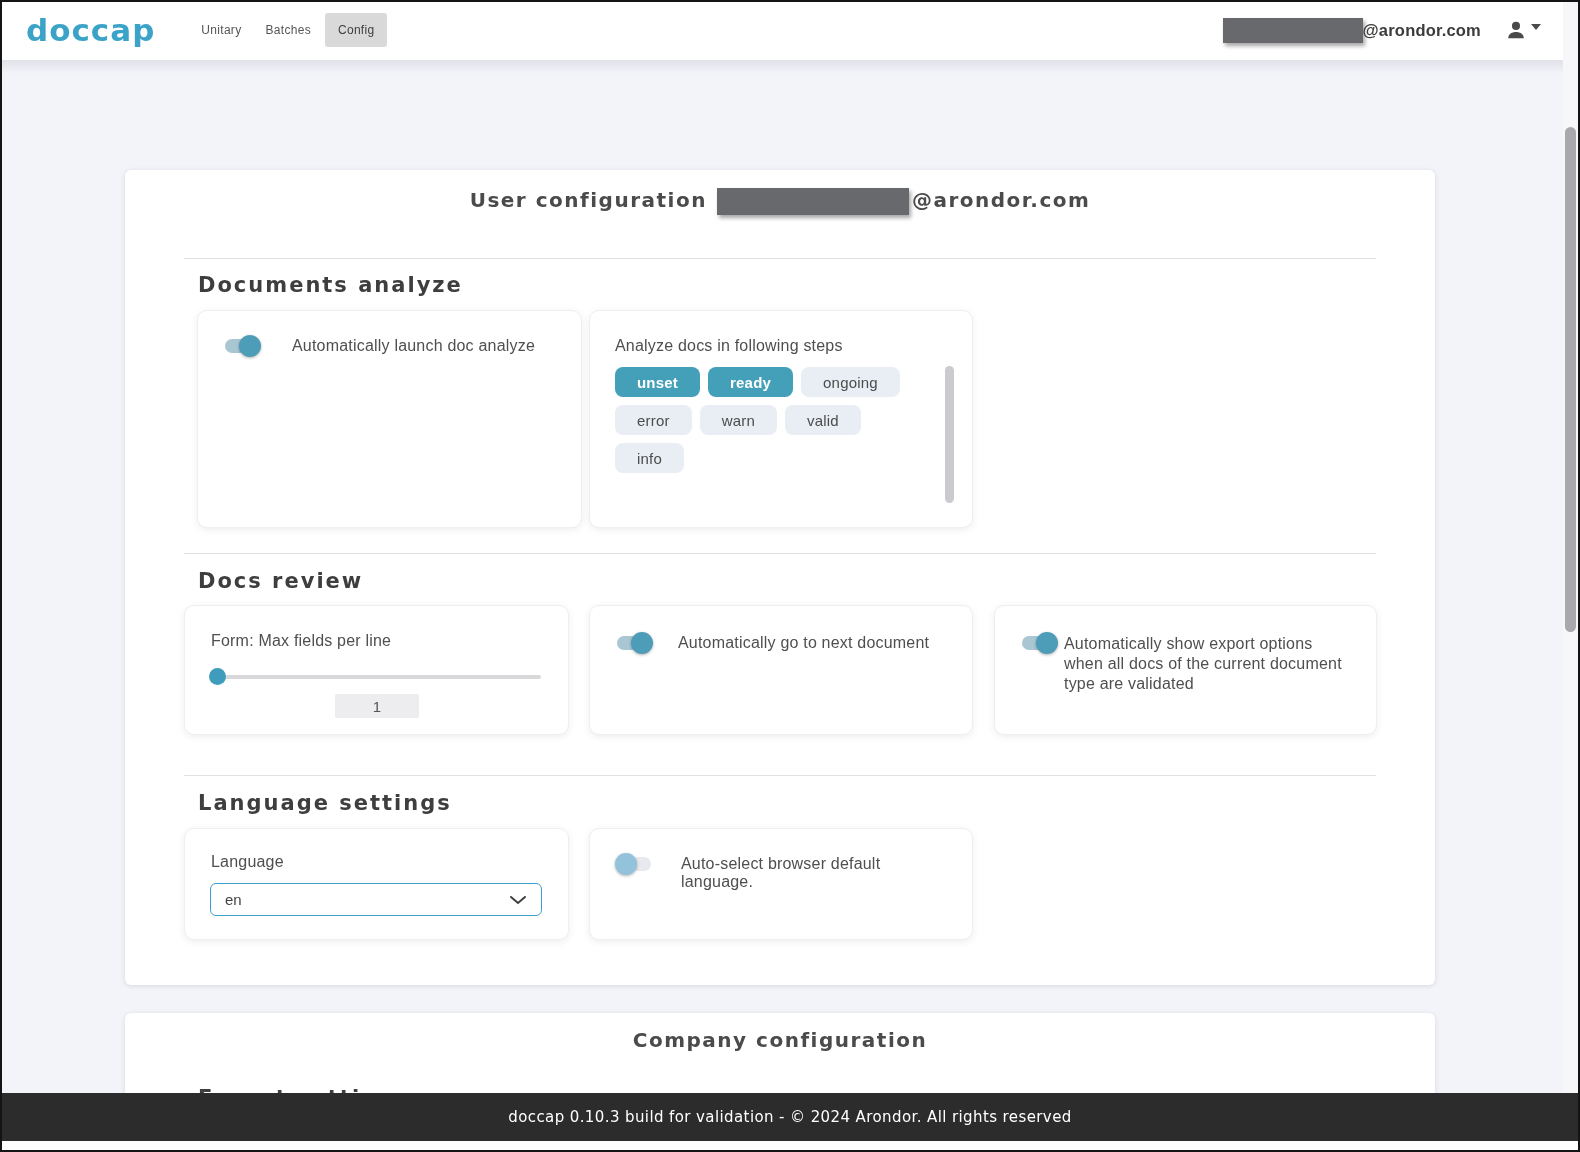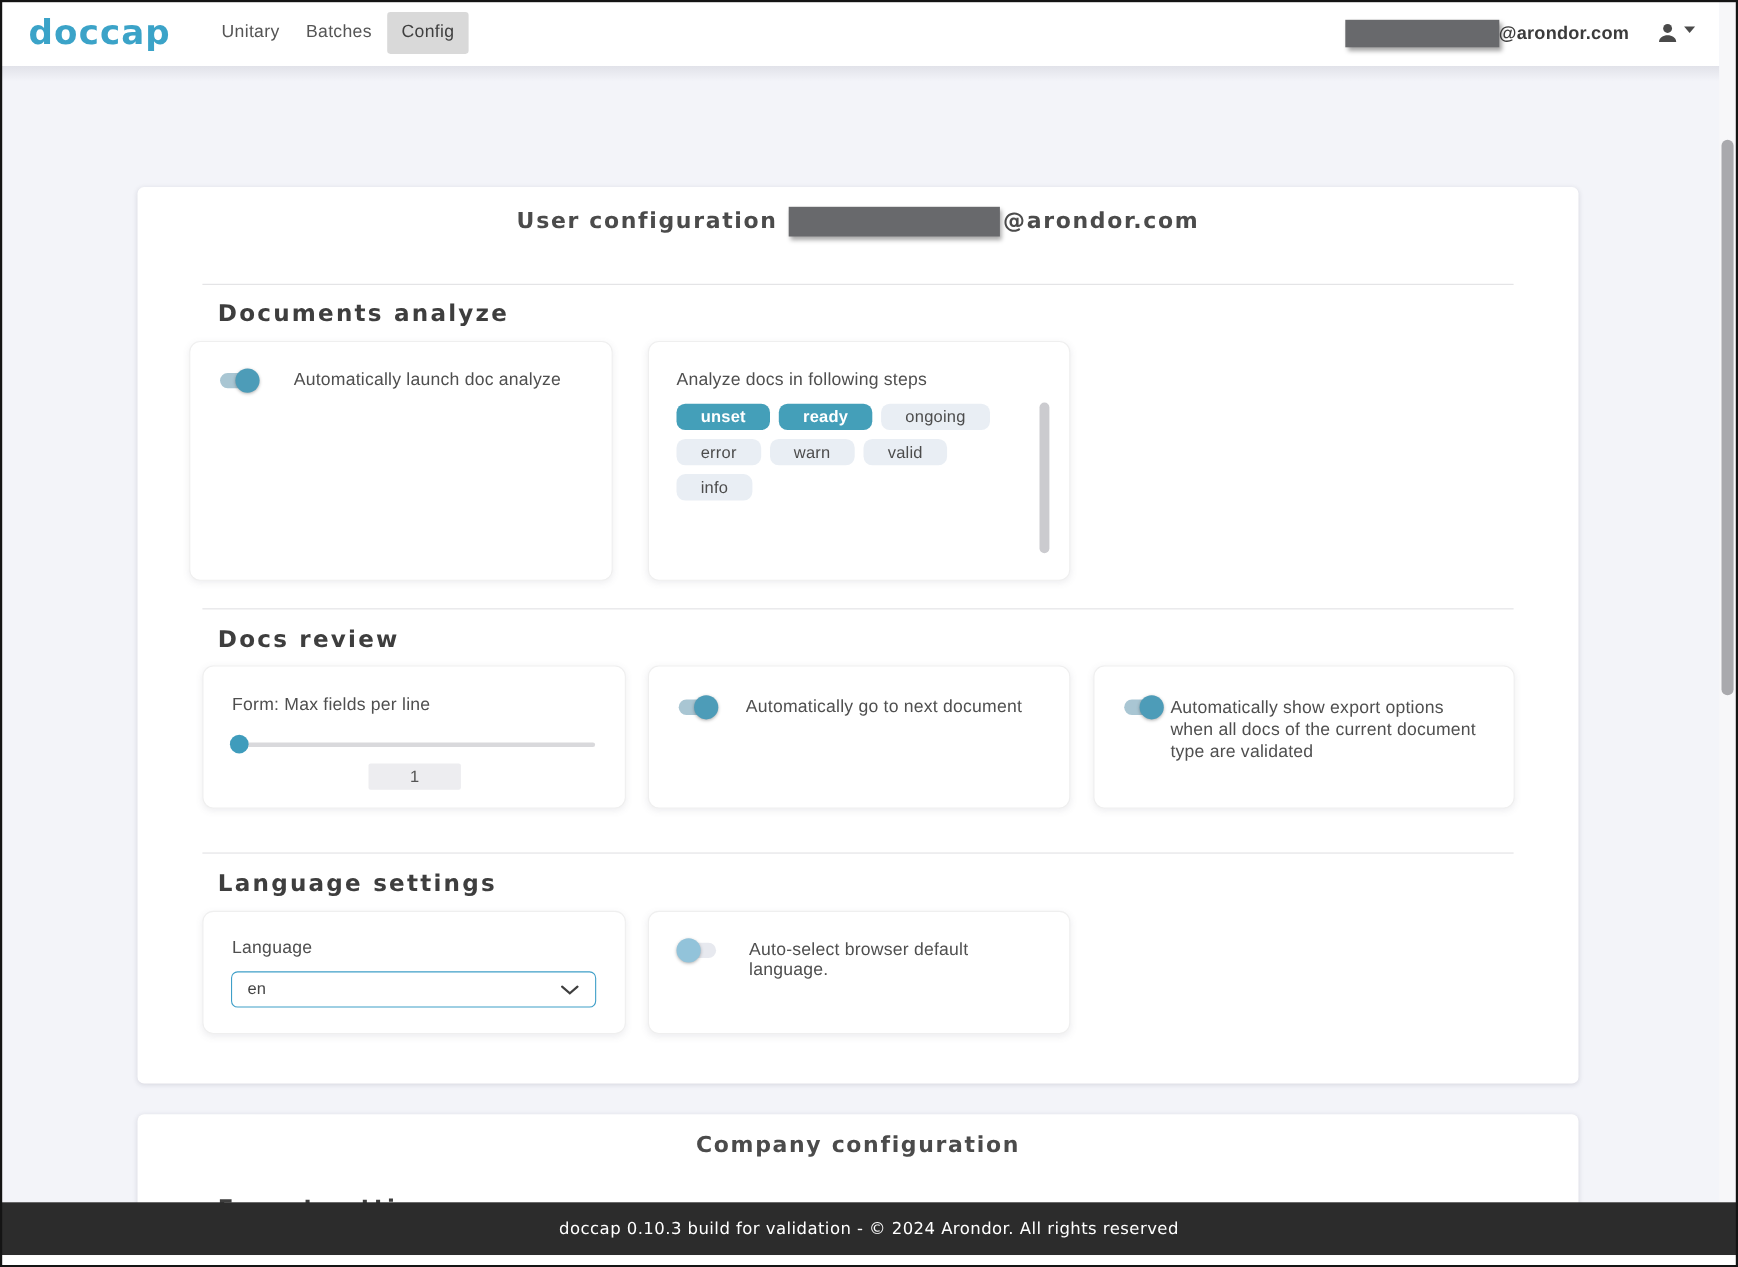--- a/index.html
+++ b/index.html
@@ -9,21 +9,21 @@
   .frame { position:absolute; inset:0; border:2px solid #141414; pointer-events:none; z-index:99; }
 
   
   .header { position:absolute; top:0; left:0; width:1563px; height:60px; background:#ffffff; z-index:5;
             display:flex; align-items:center; }
   .header-shadow { position:absolute; top:60px; left:0; width:1563px; height:14px;
                    background:linear-gradient(#e1e2e9, #f3f4f9); }
   .logo { font-family:"DejaVu Sans", sans-serif; font-size:31px; color:#3ba3c8; letter-spacing:1px;
           margin-left:26px; font-weight:700; }
   .nav { display:flex; align-items:center; margin-left:36px; gap:4px; }
-  .nav-item { font-size:16px; color:#555; padding:10px 10px; letter-spacing:.3px; cursor:pointer; }
+  .nav-item { font-size:12px; color:#555; padding:10px 10px; letter-spacing:.3px; cursor:pointer; }
   .nav-item.active { background:#d9d9d9; color:#3f3f3f; border-radius:3px; padding:10px 13px; }
   .header-right { margin-left:auto; display:flex; align-items:center; margin-right:22px; }
   .redact { display:inline-block; background:#68696c; box-shadow:2px 3px 4px rgba(0,0,0,.35); }
   .redact.hdr { width:140px; height:25px; }
   .hdr-email { font-size:16.5px; font-weight:700; color:#3b3b3b; letter-spacing:.2px; }
   .user-menu { display:flex; align-items:center; margin-left:24px; cursor:pointer; }
   .user-menu svg { display:block; }
   .caret { width:0; height:0; border-left:5px solid transparent; border-right:5px solid transparent;
            border-top:6px solid #4a4a4a; margin-left:4px; margin-top:-6px; }
 
@@ -50,21 +50,21 @@
   .switch .track { position:absolute; top:4px; left:2px; width:34px; height:14px; border-radius:7px; }
   .switch .thumb { position:absolute; top:0; width:22px; height:22px; border-radius:50%;
                    box-shadow:0 1px 3px rgba(0,0,0,.3); }
   .switch.on .track { background:#a9c6d3; }
   .switch.on .thumb { right:0; background:#4d9cb8; }
   .switch.off .track { background:#e7e9ef; }
   .switch.off .thumb { left:0; background:#92c3da; }
 
   
   .chips { position:absolute; left:25px; top:56px; width:310px; display:flex; flex-wrap:wrap; gap:8px; }
-  .chip { height:19px; padding:12px 22px; border:none; border-radius:8px; background:#e9eef4; color:#4c4c4c;
+  .chip { height:30px; padding:0 22px; border:none; border-radius:8px; background:#e9eef4; color:#4c4c4c;
           font-family:"Liberation Sans", sans-serif; font-size:15px; letter-spacing:.2px;
           display:inline-flex; align-items:center; cursor:pointer; }
   .chip.sel { background:#449fb9; color:#fff; font-weight:700; }
   .inner-scroll { position:absolute; right:18px; top:55px; width:9px; height:137px; background:#cbcbcf; border-radius:5px; }
 
   
   .slider-track { position:absolute; left:26px; top:69px; width:330px; height:4px; background:#d9d9dc; border-radius:2px; }
   .slider-thumb { position:absolute; left:24px; top:62px; width:17px; height:17px; border-radius:50%; background:#3f9cbc; cursor:pointer; }
   .slider-value { position:absolute; left:150px; top:88px; width:84px; height:24px; background:#ededf0; border-radius:2px;
                   display:flex; align-items:center; justify-content:center; font-size:15px; color:#555; }
@@ -110,21 +110,21 @@
   <div class="header-shadow"></div>
 
   <div class="big-card" style="top:170px; height:815px;">
     <div class="card-title" style="top:18px;">
       <span>User configuration</span><span class="redact title"></span><span>@arondor.com</span>
     </div>
     <div class="divider" style="top:88px;"></div>
 
     <div class="section-h" style="top:103px;">Documents analyze</div>
 
-    <div class="mini-card" style="left:47px; top:140px; width:385px; height:218px;">
+    <div class="mini-card" style="left:72px; top:140px; width:385px; height:218px;">
       <div class="toggle-row" style="left:25px; top:24px; width:335px; gap:31px;">
         <span class="switch on">
           <span class="track"></span>
           <span class="thumb"></span>
         </span>
         <span class="label" style="margin-top:2px;">Automatically launch doc analyze</span>
       </div>
     </div>
 
     <div class="mini-card" style="left:464px; top:140px; width:384px; height:218px;">

